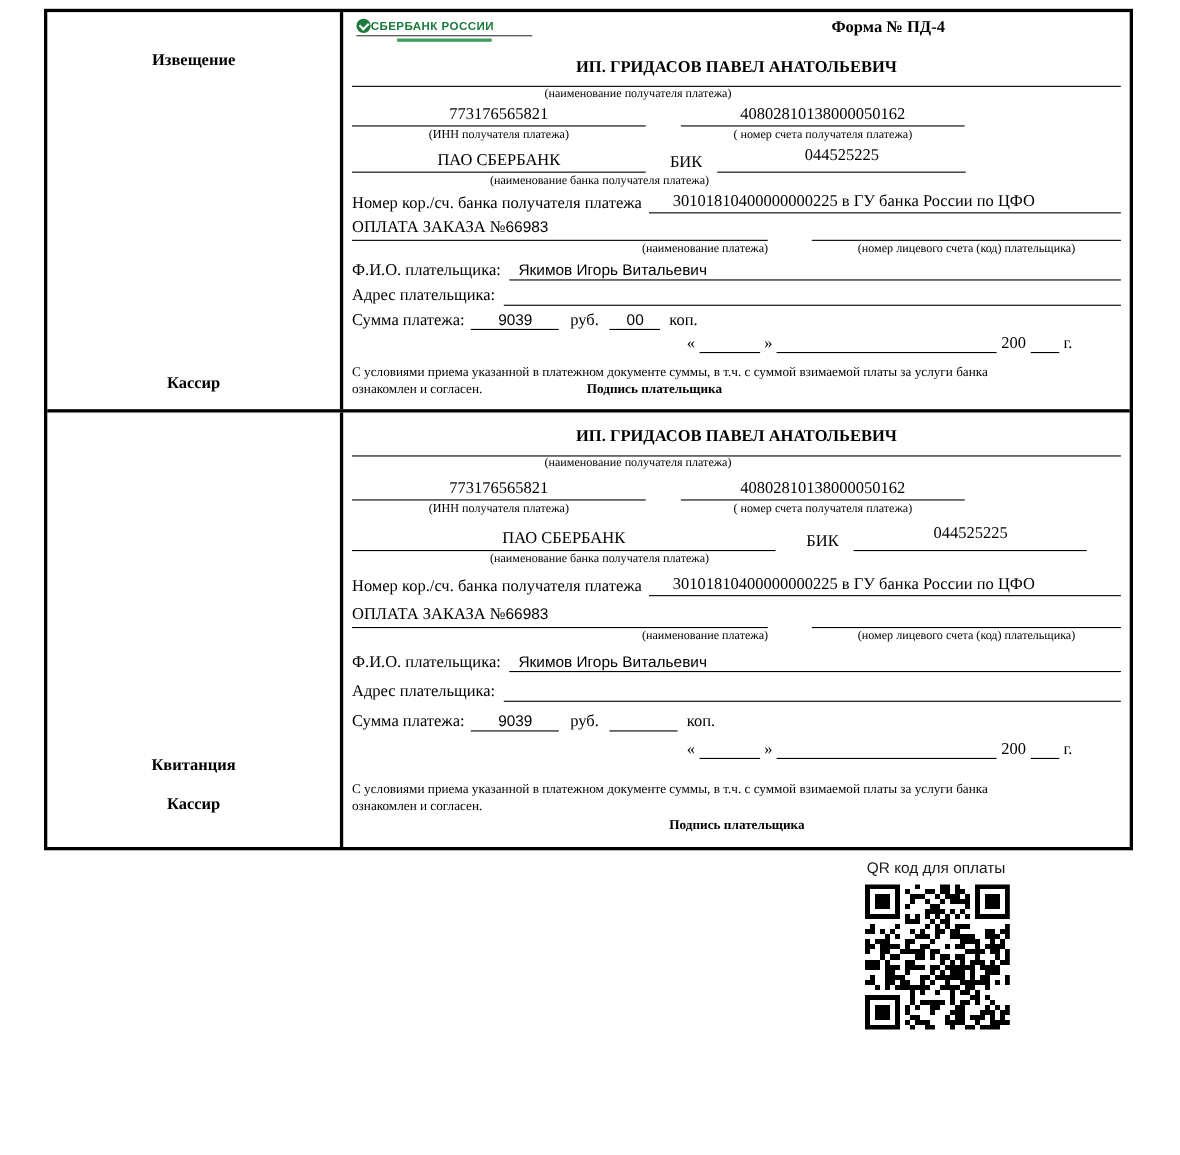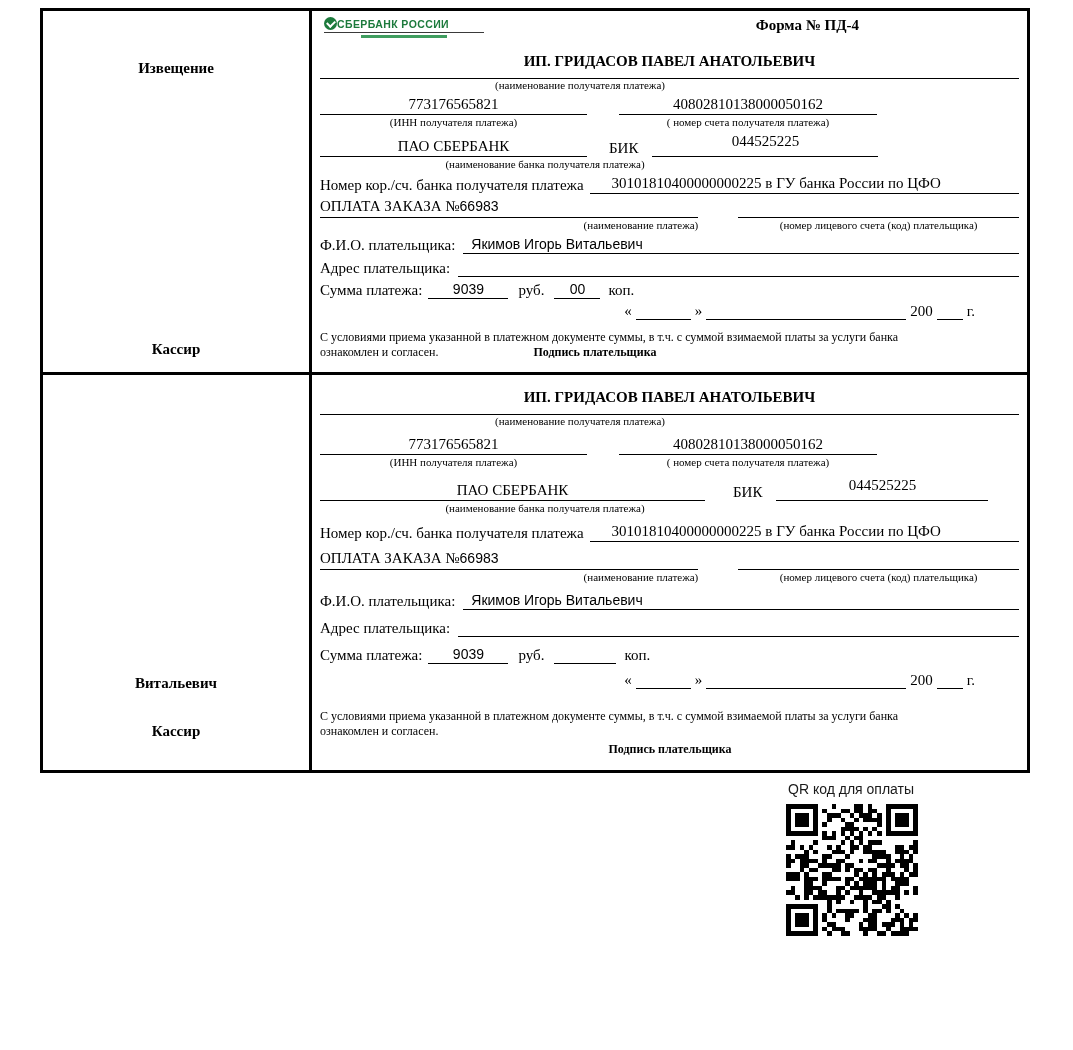--- a/index.html
+++ b/index.html
@@ -20,21 +20,21 @@
   .slip.s1 { height:361px; }
   .slip.s2 { height:398px; border-top:3px solid #000; }
 
   .left-col {
     width:269px; border-right:3px solid #000;
     display:flex; flex-direction:column; align-items:center;
     flex:0 0 269px;
   }
   .s1 .left-col { justify-content:space-between; padding:36px 0 14px; }
   .s2 .left-col { justify-content:flex-end; padding-bottom:30px; gap:18px; }
-  .left-label { font-weight:bold;margin-top:13px; }
+  .left-label { font-weight:bold; }
 
   .right-col { flex:1; padding:4px 8px 6px 8px; overflow:hidden; }
   .s2 .right-col { padding-top:14px; }
 
   .ul { border-bottom:1px solid #000; }
   .c { text-align:center; }
   .cap { font-size:11px; line-height:13px; color:#000; }
   .rc-row { margin-top:4px; }
   .s2 .rc-row { margin-top:8px; }
   .caps-row { margin-top:1px !important; display:flex; }
@@ -197,21 +197,21 @@
           <span>ознакомлен и согласен.</span>
           <span class="sig sig-inline">Подпись плательщика</span>
         </div>
       </div>
 
     </div>
   </section>
 
   <section class="slip s2">
     <div class="left-col">
-      <div class="left-label">Витальевич</div>
+      <div class="left-label">Квитанция</div>
       <div class="left-label">Кассир</div>
     </div>
     <div class="right-col">
 
       <div class="recipient">ИП. ГРИДАСОВ ПАВЕЛ АНАТОЛЬЕВИЧ</div>
       <div class="cap recipient-cap">(наименование получателя платежа)</div>
 
       <div class="rc-row cols">
         <div class="col1 ul c val">773176565821</div>
         <div class="col2 ul c val">40802810138000050162</div>

